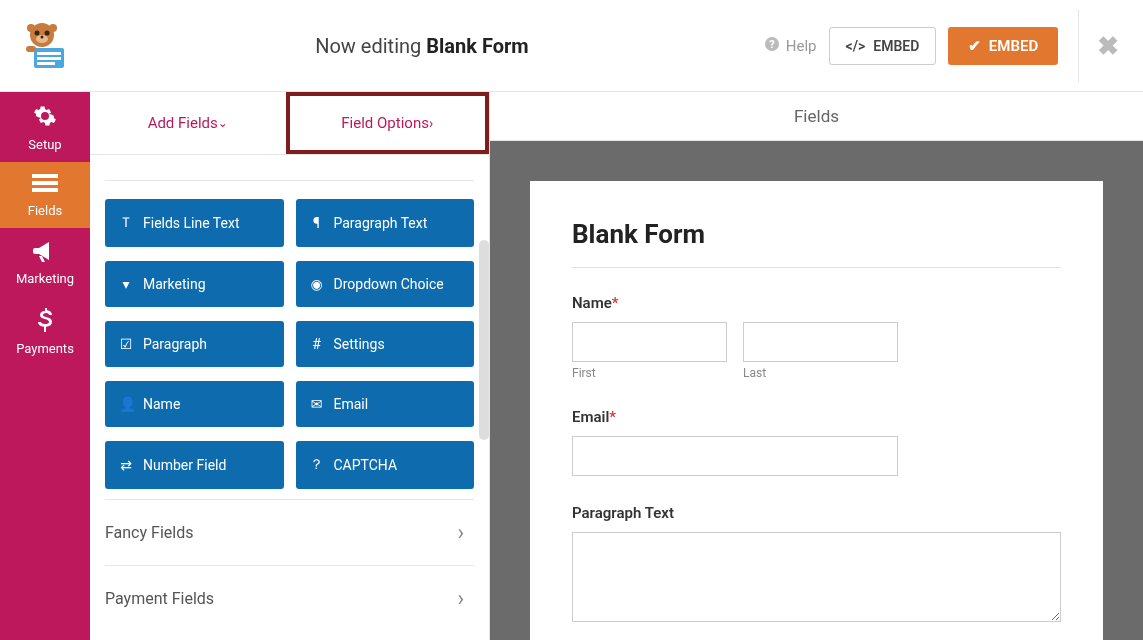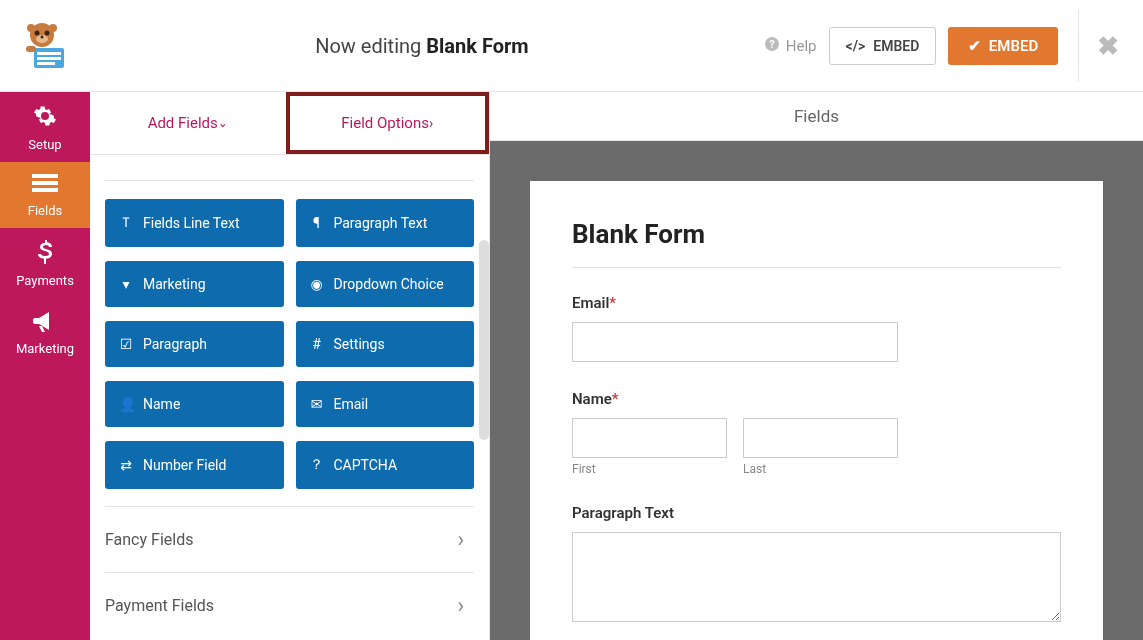--- a/index.html
+++ b/index.html
@@ -26,21 +26,21 @@
 .nav-icon { font-size: 22px; }
 
 
 .left-panel { width: 400px; background: #fff; border-right: 1px solid #e5e5e5; display: flex; flex-direction: column; position: relative; }
 .tabs { display: flex; border-bottom: 1px solid #e5e5e5; }
 .tab { flex: 1; text-align: right; padding: 18px 0; color: #be185d; font-size: 15px; cursor: pointer; display: flex; align-items: center; justify-content: center; }
 .tab.highlight { border: 4px solid #7f1d1d; }
 .field-grid { padding: 20px 15px 10px; display: grid; grid-template-columns: 1fr 1fr; gap: 14px 12px; border-top: 1px solid #e5e5e5; margin: 25px 15px 0; padding: 18px 0 0; }
 .field-btn { background: #0e6cae; color: #fff; border: none; padding: 15px 14px; text-align: left; font-size: 14px; cursor: pointer; display: flex; align-items: center; gap: 10px; border-radius: 3px; }
 .field-btn .ficon { width: 14px; display: inline-block; text-align: center; }
-.accordion { margin: 17px 15px 0; }
+.accordion { margin: 10px 15px 0; }
 .acc-item { border-top: 1px solid #e5e5e5; padding: 20px 0; color: #555; font-size: 16px; display: flex; justify-content: space-between; align-items: center; cursor: pointer; }
 .acc-item .arrow { color: #888; font-size: 22px; padding-right: 10px; }
 .scrollbar-hint { position: absolute; right: 0; top: 148px; width: 10px; height: 200px; background: #ddd; border-radius: 5px; }
 
 
 .preview { flex: 1; background: #6b6b6b; padding: 0; position: relative; }
 .preview-header { background: #fff; text-align: center; padding: 14px 0; color: #666; font-size: 17px; border-bottom: 1px solid #e5e5e5; margin-bottom: 40px; }
 .form-card { background: #fff; margin: 0 40px 0 40px; padding: 38px 42px; min-height: 440px; }
 .form-title { font-size: 26px; font-weight: 700; color: #222; margin-bottom: 18px; }
 .form-title-hr { border: none; border-top: 1px solid #e0e0e0; margin-bottom: 26px; }
@@ -115,33 +115,33 @@
         <svg width="26" height="20" viewBox="0 0 26 20" fill="#fff">
             <rect x="0" y="0" width="26" height="4"></rect>
             <rect x="0" y="7" width="26" height="4"></rect>
             <rect x="0" y="14" width="26" height="4"></rect>
           </svg>
       </span>
       <span>Fields</span>
     </div>
     <div class="nav-item">
       <span class="nav-icon">
+        <svg width="24" height="22" viewBox="0 0 24 22" fill="#fff">
+            <path d="M2 8h4l10-6v18l-10-6H2a2 2 0 01-2-2V10a2 2 0 012-2zm4 8l3 6h3l-3-6z"></path>
+          </svg>
+      </span>
+      <span>Marketing</span>
+    </div>
+    <div class="nav-item">
+      <span class="nav-icon">
         <svg width="16" height="24" viewBox="0 0 16 24" fill="#fff">
             <path d="M8 0v3c-3 0-5 1.5-5 4 0 5 9 3 9 7 0 1.5-1.5 2-4 2s-4-.8-4-2H1c0 2.5 2 4.5 6 4.8V24h2v-5.2c4-.3 6-2.3 6-4.8 0-6-9-4-9-7 0-1 1-2 3-2s3 .8 3 2h3c0-2.5-2-4.5-5-4.8V0z"></path>
           </svg>
       </span>
       <span>Payments</span>
-    </div>
-    <div class="nav-item">
-      <span class="nav-icon">
-        <svg width="24" height="22" viewBox="0 0 24 22" fill="#fff">
-            <path d="M2 8h4l10-6v18l-10-6H2a2 2 0 01-2-2V10a2 2 0 012-2zm4 8l3 6h3l-3-6z"></path>
-          </svg>
-      </span>
-      <span>Marketing</span>
     </div>
   </div>
 
   <div class="left-panel">
     <div class="tabs">
       <div class="tab">
         <span>Add Fields</span>
         <span style="font-size:12px;">⌄</span>
       </div>
       <div class="tab highlight">
@@ -204,43 +204,43 @@
       </div>
     </div>
     <div class="scrollbar-hint"></div>
   </div>
 
   <div class="preview">
     <div class="preview-header">Fields</div>
     <div class="form-card">
       <div class="form-title">Blank Form</div>
       <hr class="form-title-hr">
-
-      <div class="form-field">
-        <label class="flabel">
-          <span>Email</span><span class="req">*</span>
-        </label>
-        <input class="text-input email-input" style="">
-      </div>
 
       <div class="form-field">
         <label class="flabel">
           <span>Name</span><span class="req">*</span>
         </label>
         <div class="name-row">
           <div class="name-col">
             <input class="text-input" style="">
             <span class="sublabel">First</span>
           </div>
           <div class="name-col">
             <input class="text-input" style="">
             <span class="sublabel">Last</span>
           </div>
         </div>
       </div>
 
       <div class="form-field">
+        <label class="flabel">
+          <span>Email</span><span class="req">*</span>
+        </label>
+        <input class="text-input email-input" style="">
+      </div>
+
+      <div class="form-field">
         <label class="flabel">Paragraph Text</label>
         <textarea class="text-input para" style=""></textarea>
       </div>
     </div>
   </div>
 </div>
 
 </body></html>

